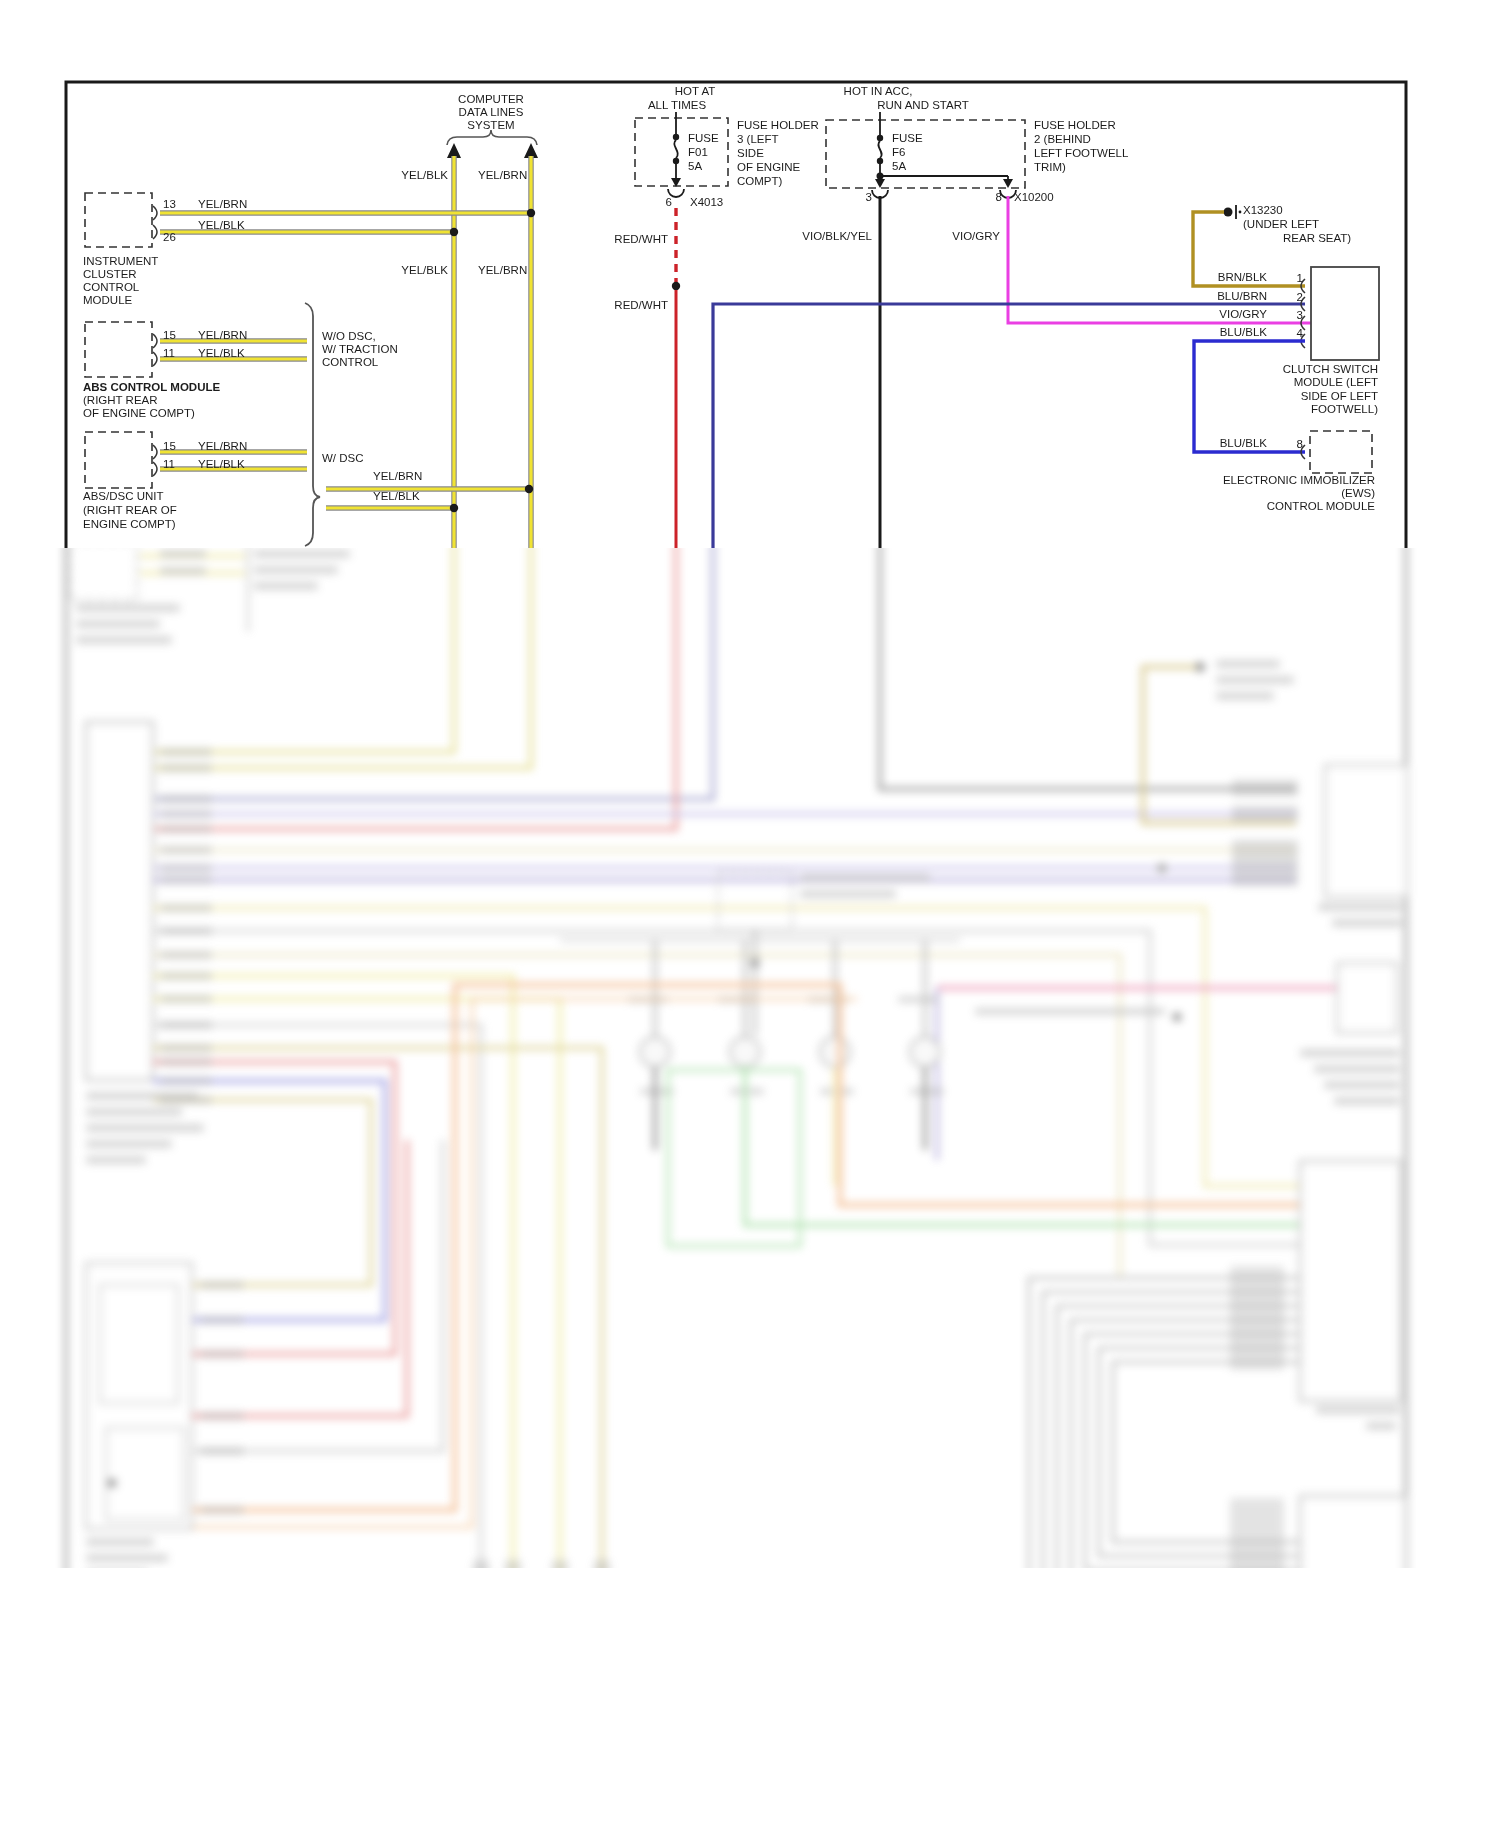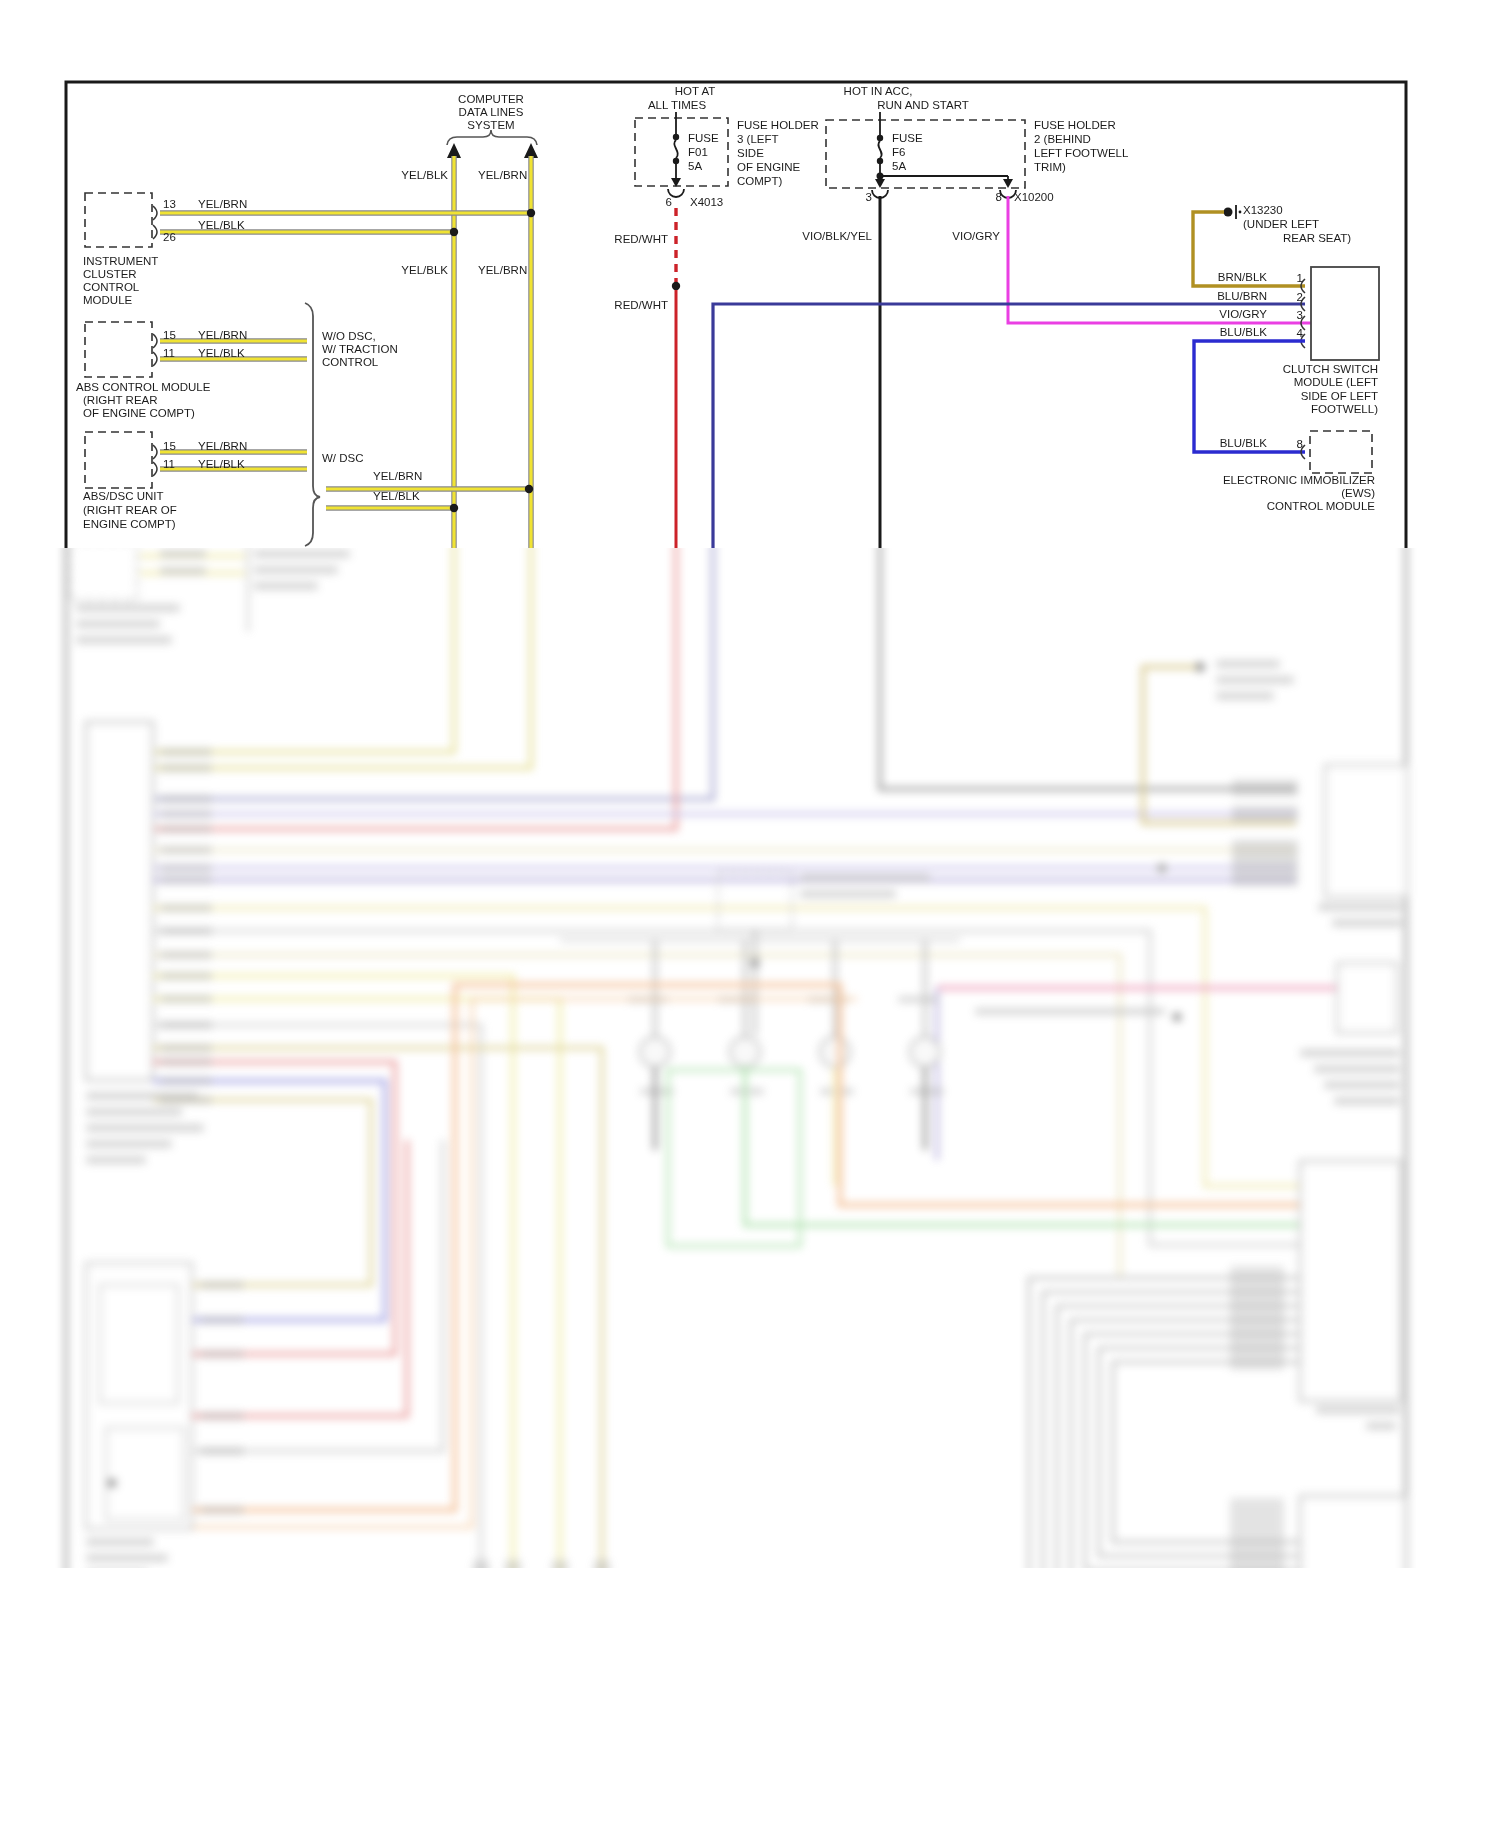--- a/index.html
+++ b/index.html
@@ -364,21 +364,21 @@
       <span class="lbl" style="left: 83px; top: 301px; transform: translateY(-50%);">MODULE</span>
       <span class="lbl" style="left: 448px; top: 271px; transform: translate(-100%, -50%);">YEL/BLK</span>
       <span class="lbl" style="left: 478px; top: 271px; transform: translateY(-50%);">YEL/BRN</span>
       <span class="lbl" style="left: 163px; top: 336px; transform: translateY(-50%);">15</span>
       <span class="lbl" style="left: 198px; top: 336px; transform: translateY(-50%);">YEL/BRN</span>
       <span class="lbl" style="left: 163px; top: 354px; transform: translateY(-50%);">11</span>
       <span class="lbl" style="left: 198px; top: 354px; transform: translateY(-50%);">YEL/BLK</span>
       <span class="lbl" style="left: 322px; top: 337px; transform: translateY(-50%);">W/O DSC,</span>
       <span class="lbl" style="left: 322px; top: 350px; transform: translateY(-50%);">W/ TRACTION</span>
       <span class="lbl" style="left: 322px; top: 363px; transform: translateY(-50%);">CONTROL</span>
-      <span class="lbl" style="left: 76px; top: 388px; transform: translateY(-50%);">ABS CONTROL MODULE</span>
+      <span class="lbl" style="left: 83px; top: 388px; transform: translateY(-50%); font-weight: bold;">ABS CONTROL MODULE</span>
       <span class="lbl" style="left: 83px; top: 401px; transform: translateY(-50%);">(RIGHT REAR</span>
       <span class="lbl" style="left: 83px; top: 414px; transform: translateY(-50%);">OF ENGINE COMPT)</span>
       <span class="lbl" style="left: 163px; top: 447px; transform: translateY(-50%);">15</span>
       <span class="lbl" style="left: 198px; top: 447px; transform: translateY(-50%);">YEL/BRN</span>
       <span class="lbl" style="left: 163px; top: 465px; transform: translateY(-50%);">11</span>
       <span class="lbl" style="left: 198px; top: 465px; transform: translateY(-50%);">YEL/BLK</span>
       <span class="lbl" style="left: 322px; top: 459px; transform: translateY(-50%);">W/ DSC</span>
       <span class="lbl" style="left: 83px; top: 497px; transform: translateY(-50%);">ABS/DSC UNIT</span>
       <span class="lbl" style="left: 83px; top: 511px; transform: translateY(-50%);">(RIGHT REAR OF</span>
       <span class="lbl" style="left: 83px; top: 525px; transform: translateY(-50%);">ENGINE COMPT)</span>

